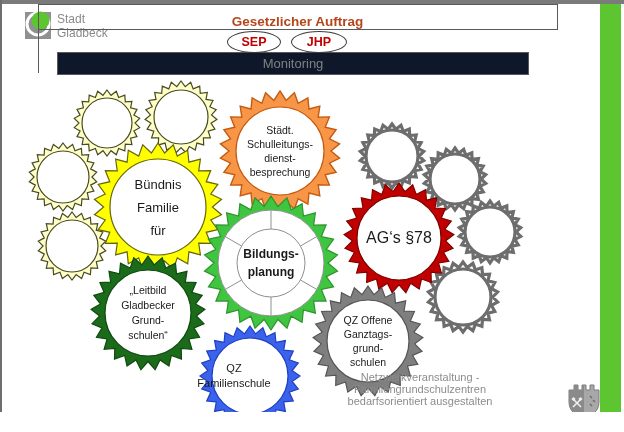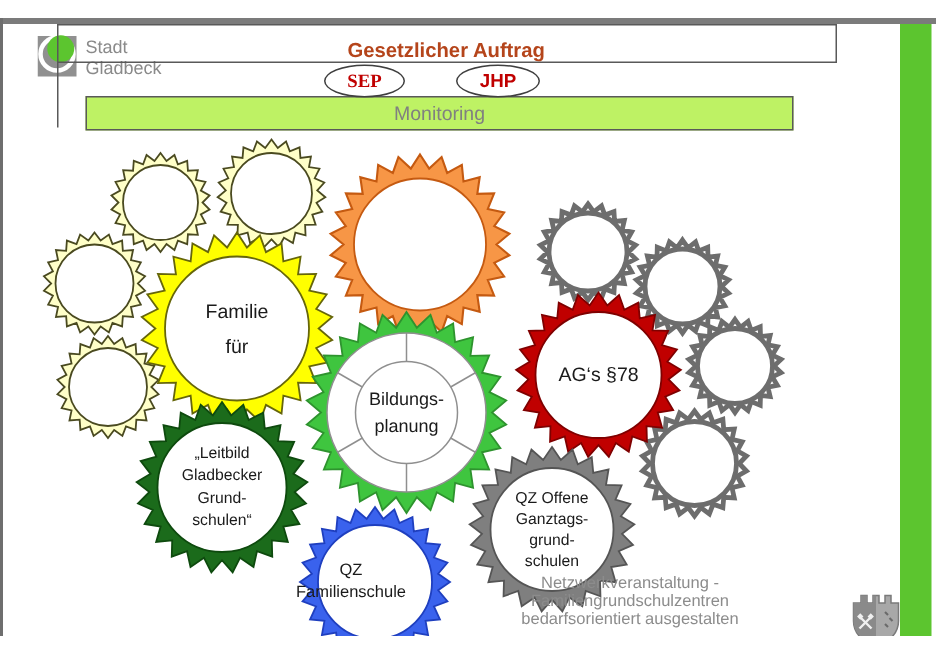--- a/index.html
+++ b/index.html
@@ -1,33 +1,33 @@
 <!DOCTYPE html>
 <html><head>
 <meta charset="utf-8">
 <style>
   html,body{margin:0;padding:0;}
   body{width:624px;height:432px;font-family:"Liberation Sans",sans-serif;}
-  #slide{position:relative;width:624px;height:412px;background:#ffffff;overflow:hidden;margin-top:12px;}
+  #slide{position:relative;width:624px;height:412px;background:#ffffff;overflow:hidden;}
   .abs{position:absolute;}
   #top-bar{left:0;top:0;width:624px;height:4px;background:#7b7b7b;}
   #left-bar{left:0;top:0;width:2px;height:421px;background:#6e6e6e;}
   #bottom-bar{left:0;top:421px;width:624px;height:11px;background:#474747;}
   #green-bar{left:600px;top:4px;width:21px;height:413px;background:#5CC52F;}
   #corner-dot{left:613px;top:425px;width:6px;height:5px;background:#C0452B;}
   #title-box{left:38px;top:4px;width:519px;height:24px;border-top:1px solid #595959;border-right:1px solid #595959;border-bottom:1px solid #595959;display:flex;align-items:flex-end;justify-content:center;}
   #title-text{font-weight:bold;font-size:13.5px;color:#B5451B;}
   #title-left-line{left:38px;top:4px;width:1px;height:69px;background:#595959;z-index:4;}
   #logo{left:25px;top:11px;}
   #logo-text{left:57px;top:12px;font-size:12px;line-height:14px;color:#8a8a8a;}
   .badge{top:31px;height:20px;border:1px solid #3f3f3f;border-radius:50%;display:flex;align-items:center;justify-content:center;background:#ffffff;z-index:3;}
-  #badge-sep{left:216px;width:52px;font-family:Liberation Serif, serif;}
-  #badge-jhp{left:304px;width:54px;}
+  #badge-sep{left:227px;width:52px;}
+  #badge-jhp{left:291px;width:54px;}
   .badge span{color:#C00000;font-size:12.5px;font-weight:600;}
-  #monitoring-box{left:57px;top:52px;width:470px;height:21px;border:1px solid #595959;display:flex;align-items:center;justify-content:center;background:#bef264;}
+  #monitoring-box{left:57px;top:52px;width:470px;height:21px;border:1px solid #595959;display:flex;align-items:center;justify-content:center;background:#0f172a;}
   #monitoring-box span{color:#808080;font-size:13px;}
   #gear-layer{left:0;top:0;width:624px;height:432px;}
   .gear-label{position:absolute;transform:translate(-50%,-50%);text-align:center;color:#1a1a1a;white-space:nowrap;z-index:6;}
   #footer-text{left:290px;top:371px;width:260px;text-align:center;font-size:11px;line-height:12px;color:#8C8C8C;}
   #coat-of-arms{left:567px;top:382px;z-index:2;}
 </style>
 </head>
 <body>
 
 <div id="slide">
@@ -127,44 +127,51 @@
         <polygon points="70.0,3.0 76.9,13.5 86.0,4.9 90.2,16.8 101.1,10.7 102.4,23.1 114.4,19.8 112.6,32.2 125.1,31.9 120.4,43.5 132.6,46.2 125.3,56.4 136.5,61.9 127.0,70.0 136.5,78.1 125.3,83.6 132.6,93.8 120.4,96.5 125.1,108.1 112.6,107.8 114.4,120.2 102.4,116.9 101.1,129.3 90.2,123.2 86.0,135.1 76.9,126.5 70.0,137.0 63.1,126.5 54.0,135.1 49.8,123.2 38.9,129.3 37.6,116.9 25.6,120.2 27.4,107.8 14.9,108.1 19.6,96.5 7.4,93.8 14.7,83.6 3.5,78.1 13.0,70.0 3.5,61.9 14.7,56.4 7.4,46.2 19.6,43.5 14.9,31.9 27.4,32.2 25.6,19.8 37.6,23.1 38.9,10.7 49.8,16.8 54.0,4.9 63.1,13.5" fill="#3FC53F" stroke="#2E932E" stroke-width="1.2"></polygon>
         <circle cx="70" cy="70" r="53" fill="#ffffff" stroke="#8f8f8f" stroke-width="1"></circle>
         <line x1="70" y1="36" x2="70" y2="17" stroke="#8f8f8f" stroke-width="1"></line>
         <line x1="99.44486372867091" y1="53" x2="115.89934640057524" y2="43.5" stroke="#8f8f8f" stroke-width="1"></line>
         <line x1="99.44486372867092" y1="87" x2="115.89934640057525" y2="96.5" stroke="#8f8f8f" stroke-width="1"></line>
         <line x1="70" y1="104" x2="70" y2="123" stroke="#8f8f8f" stroke-width="1"></line>
         <line x1="40.55513627132909" y1="87.00000000000001" x2="24.10065359942476" y2="96.50000000000001" stroke="#8f8f8f" stroke-width="1"></line>
         <line x1="40.55513627132909" y1="53" x2="24.100653599424753" y2="43.49999999999999" stroke="#8f8f8f" stroke-width="1"></line>
         <circle cx="70" cy="70" r="34" fill="#ffffff" stroke="#8f8f8f" stroke-width="1"></circle>
       </svg>
+      <div class="gear-label" style="left: 280px; top: 151px; font-size: 10.5px; line-height: 14px;">
+        <div>Städt.</div>
+        <div>Schulleitungs-</div>
+        <div>dienst-</div>
+        <div>besprechung</div>
+      </div>
       <div class="gear-label" style="left: 158px; top: 207px; font-size: 13px; line-height: 23px;">
+        <div>Bündnis</div>
         <div>Familie</div>
         <div>für</div>
       </div>
-      <div class="gear-label" style="left: 399px; top: 238px; font-size: 13px; line-height: 16px;">
+      <div class="gear-label" style="left: 399px; top: 238px; font-size: 16px; line-height: 16px;">
         <div>AG‘s §78</div>
       </div>
       <div class="gear-label" style="left: 148px; top: 313px; font-size: 10.5px; line-height: 15px;">
         <div>„Leitbild</div>
         <div>Gladbecker</div>
         <div>Grund-</div>
         <div>schulen“</div>
       </div>
       <div class="gear-label" style="left: 368px; top: 341px; font-size: 10.5px; line-height: 14px;">
         <div>QZ Offene</div>
         <div>Ganztags-</div>
         <div>grund-</div>
         <div>schulen</div>
       </div>
       <div class="gear-label" style="left: 234px; top: 376px; font-size: 11px; line-height: 15px;">
         <div>QZ</div>
         <div>Familienschule</div>
       </div>
-      <div class="gear-label" style="left: 271px; top: 263px; font-size: 12px; line-height: 18px; font-weight: normal;">
+      <div class="gear-label" style="left: 271px; top: 263px; font-size: 12px; line-height: 18px; font-weight: bold;">
         <div>Bildungs-</div>
         <div>planung</div>
       </div>
     </div>
 
   <div class="abs" id="footer-text">
     <div>Netzwerkveranstaltung -</div>
     <div>Familiengrundschulzentren</div>
     <div>bedarfsorientiert ausgestalten</div>
   </div>

